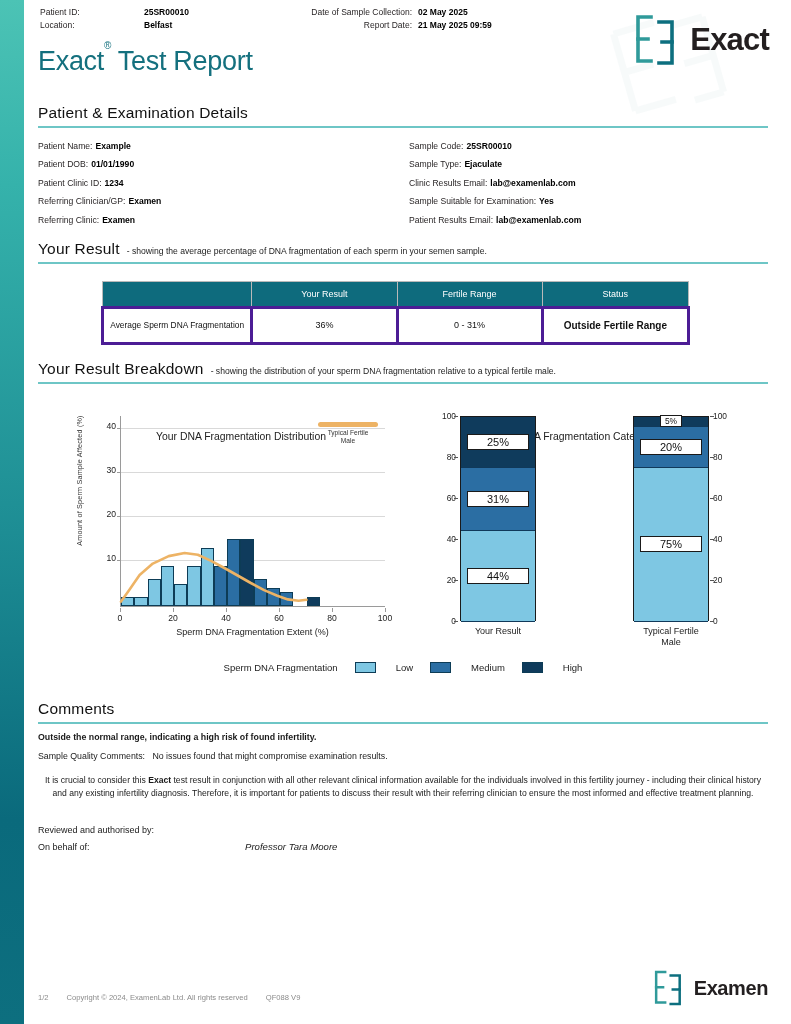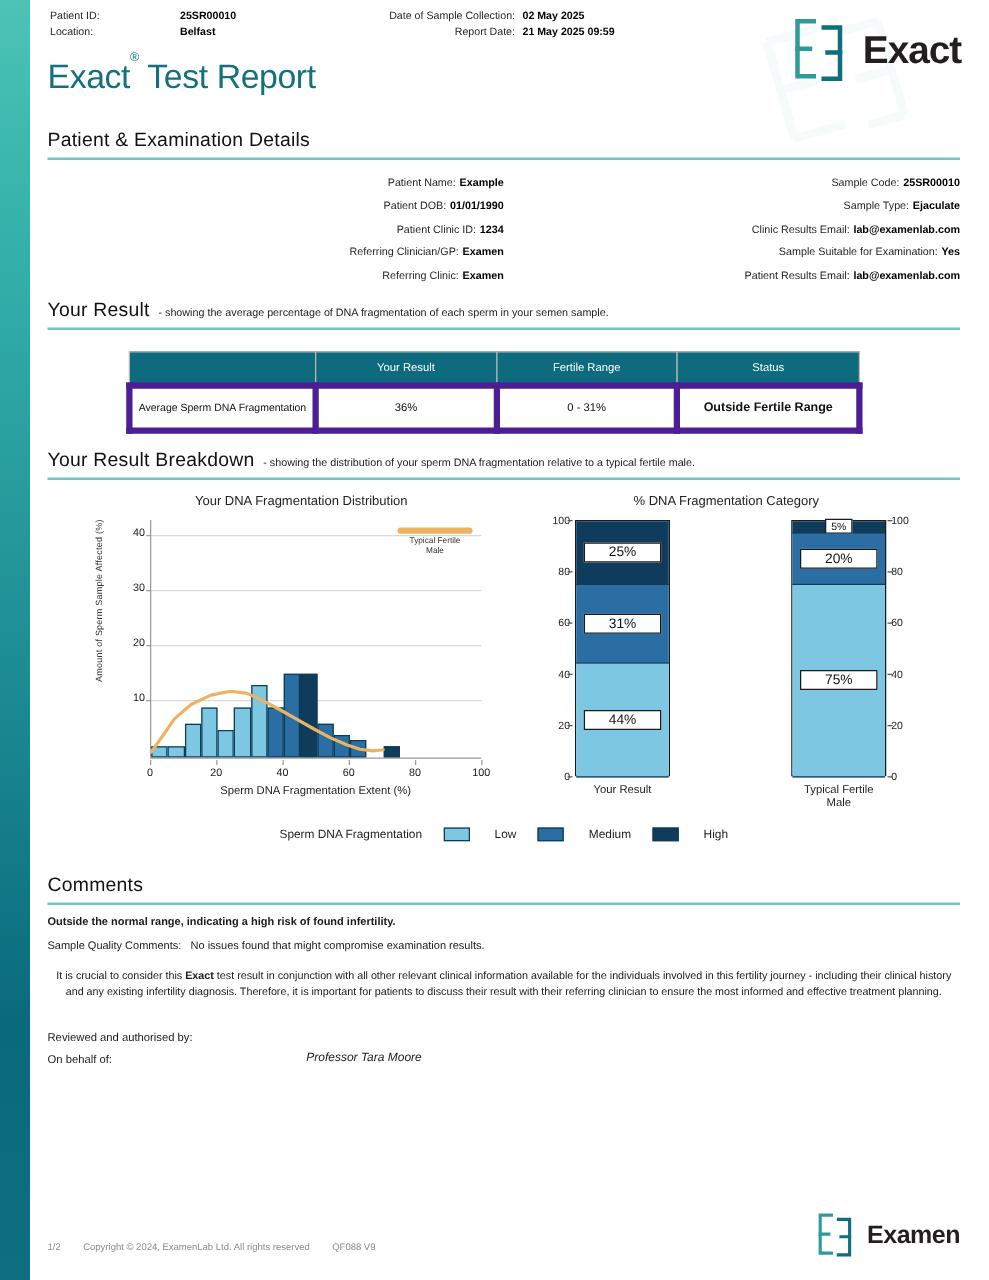--- a/index.html
+++ b/index.html
@@ -38,42 +38,42 @@
 
   
   .sec{ position:absolute; left:14px; width:730px; }
   .sec-head{ display:flex; align-items:baseline; gap:7px; }
   .sec-h1{ font-size:15.5px; color:#111; font-weight:normal; letter-spacing:0.2px; }
   .sec-sub{ font-size:8.6px; color:#222; }
   .sec-rule{ height:1.6px; background:#6ec6c6; margin-top:4px; width:100%; }
 
   
   .details{ display:flex; margin-top:9px; font-size:8.6px; line-height:18.5px; }
-  .dcol{ width:50%;text-align:right; }
+  .dcol{ width:50%; }
   .dcol.right{ padding-left:6px; }
   .drow span.l{ color:#231f20; }
   .drow span.v{ font-weight:bold; color:#000; padding-left:3px; }
 
   
   .rtable{ margin:17px 0 0 63px; border-collapse:collapse; width:589px; }
   .rtable th{
     background:#0e6b7d; color:#fff; font-weight:normal; font-size:9px;
     padding:7px 4px; border:1px solid #b9b9b9; text-align:center;
   }
   .rtable th.blank{ background:#0e6b7d; }
   .rtable td{
-    border:5px solid #4c1d95; text-align:center; font-size:9px; color:#111;
+    border:3px solid #4c1d95; text-align:center; font-size:9px; color:#111;
     padding:6px 4px; height:36px; background:#fff;
   }
   .rtable td.name{ font-size:8.4px; line-height:11px; }
   .rtable td.status{ font-weight:bold; font-size:10px; }
 
   
   .charts{ position:relative; margin-top:12px; height:250px; }
-  .chart-title{ position:absolute; font-size:10.4px; color:#222; text-align:center; }
+  .chart-title{ position:absolute; font-size:10.4px; color:#222; text-align:center;margin-top:35px; }
   .ct-left{ left:48px; width:310px; top:0; }
   .ct-right{ left:378px; width:330px; top:0; }
 
   .hist-wrap{ position:absolute; left:30px; top:16px; width:330px; height:230px; }
   .hist-ylab{
     position:absolute; left:-64px; top:64px; width:150px; transform:rotate(-90deg);
     font-size:7.2px; color:#333; text-align:center; letter-spacing:.2px;
   }
   .hist-plot{ position:absolute; left:52px; top:4px; width:265px; height:190px; border-left:1.2px solid #9a9a9a; }
   .grid-line{ position:absolute; left:0; width:100%; height:1px; background:#d9d9d9; }

